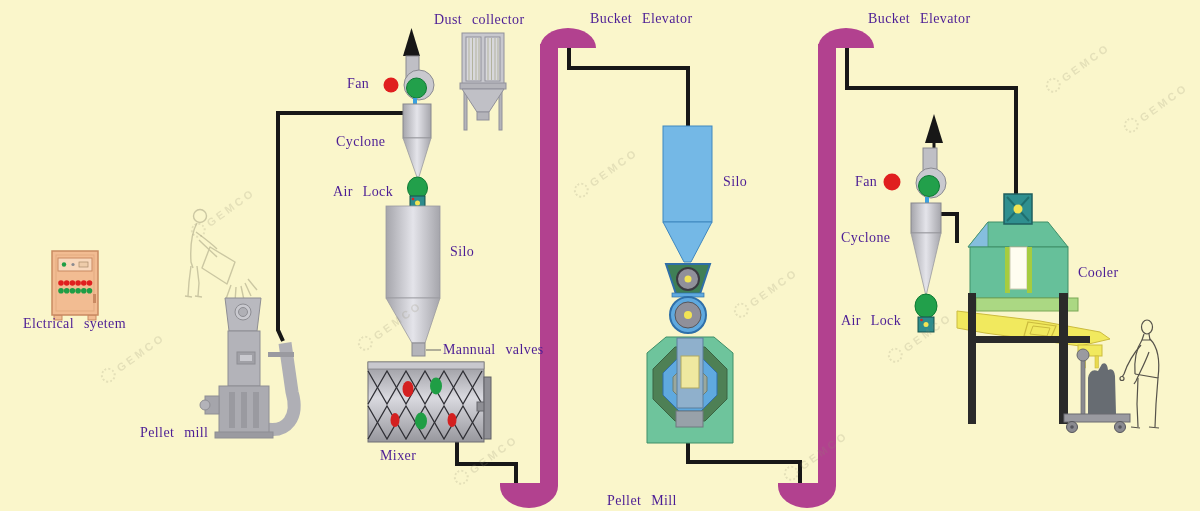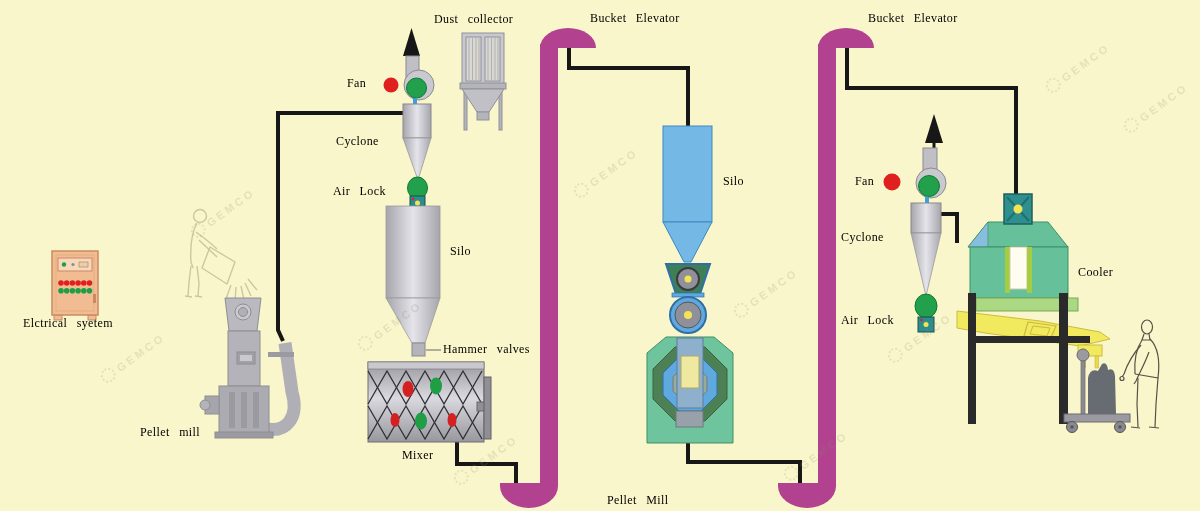--- a/index.html
+++ b/index.html
@@ -4,22 +4,22 @@
 <style>
   html,body{margin:0;padding:0;}
   #canvas{
     position:relative;
     width:1200px;height:511px;
     overflow:hidden;
     font-family:"Liberation Serif", serif;
   }
   .label{
     position:absolute;
-    font-size:12px;
-    color:#000000;
+    font-size:14px;
+    color:#4c1d95;
     white-space:nowrap;
     word-spacing:6px;
     letter-spacing:.4px;
     z-index:10;
   }
   svg.layer{position:absolute;left:0;top:0;z-index:2;}
   .wm{
     position:absolute;
     display:flex;align-items:center;gap:4px;
     transform:rotate(-36deg);
@@ -334,22 +334,22 @@
     </g>
   </svg>
 
   <div class="label" style="left:23px;top:316px;">Elctrical syetem</div>
   <div class="label" style="left:140px;top:425px;">Pellet mill</div>
   <div class="label" style="left:347px;top:76px;">Fan</div>
   <div class="label" style="left:336px;top:134px;">Cyclone</div>
   <div class="label" style="left:333px;top:184px;">Air Lock</div>
   <div class="label" style="left:434px;top:12px;">Dust collector</div>
   <div class="label" style="left:450px;top:244px;">Silo</div>
-  <div class="label" style="left:443px;top:342px;">Hammer valves</div>
-  <div class="label" style="left:402px;top:448px;">Mixer</div>
+  <div class="label" style="left:443px;top:342px;">Mannual valves</div>
+  <div class="label" style="left:380px;top:448px;">Mixer</div>
   <div class="label" style="left:590px;top:11px;">Bucket Elevator</div>
   <div class="label" style="left:723px;top:174px;">Silo</div>
   <div class="label" style="left:607px;top:445px;margin-top:48px;">Pellet Mill</div>
   <div class="label" style="left:868px;top:11px;">Bucket Elevator</div>
   <div class="label" style="left:855px;top:174px;">Fan</div>
   <div class="label" style="left:841px;top:230px;">Cyclone</div>
   <div class="label" style="left:841px;top:313px;">Air Lock</div>
   <div class="label" style="left:1078px;top:265px;text-align:right;">Cooler</div>
 
 </div>

